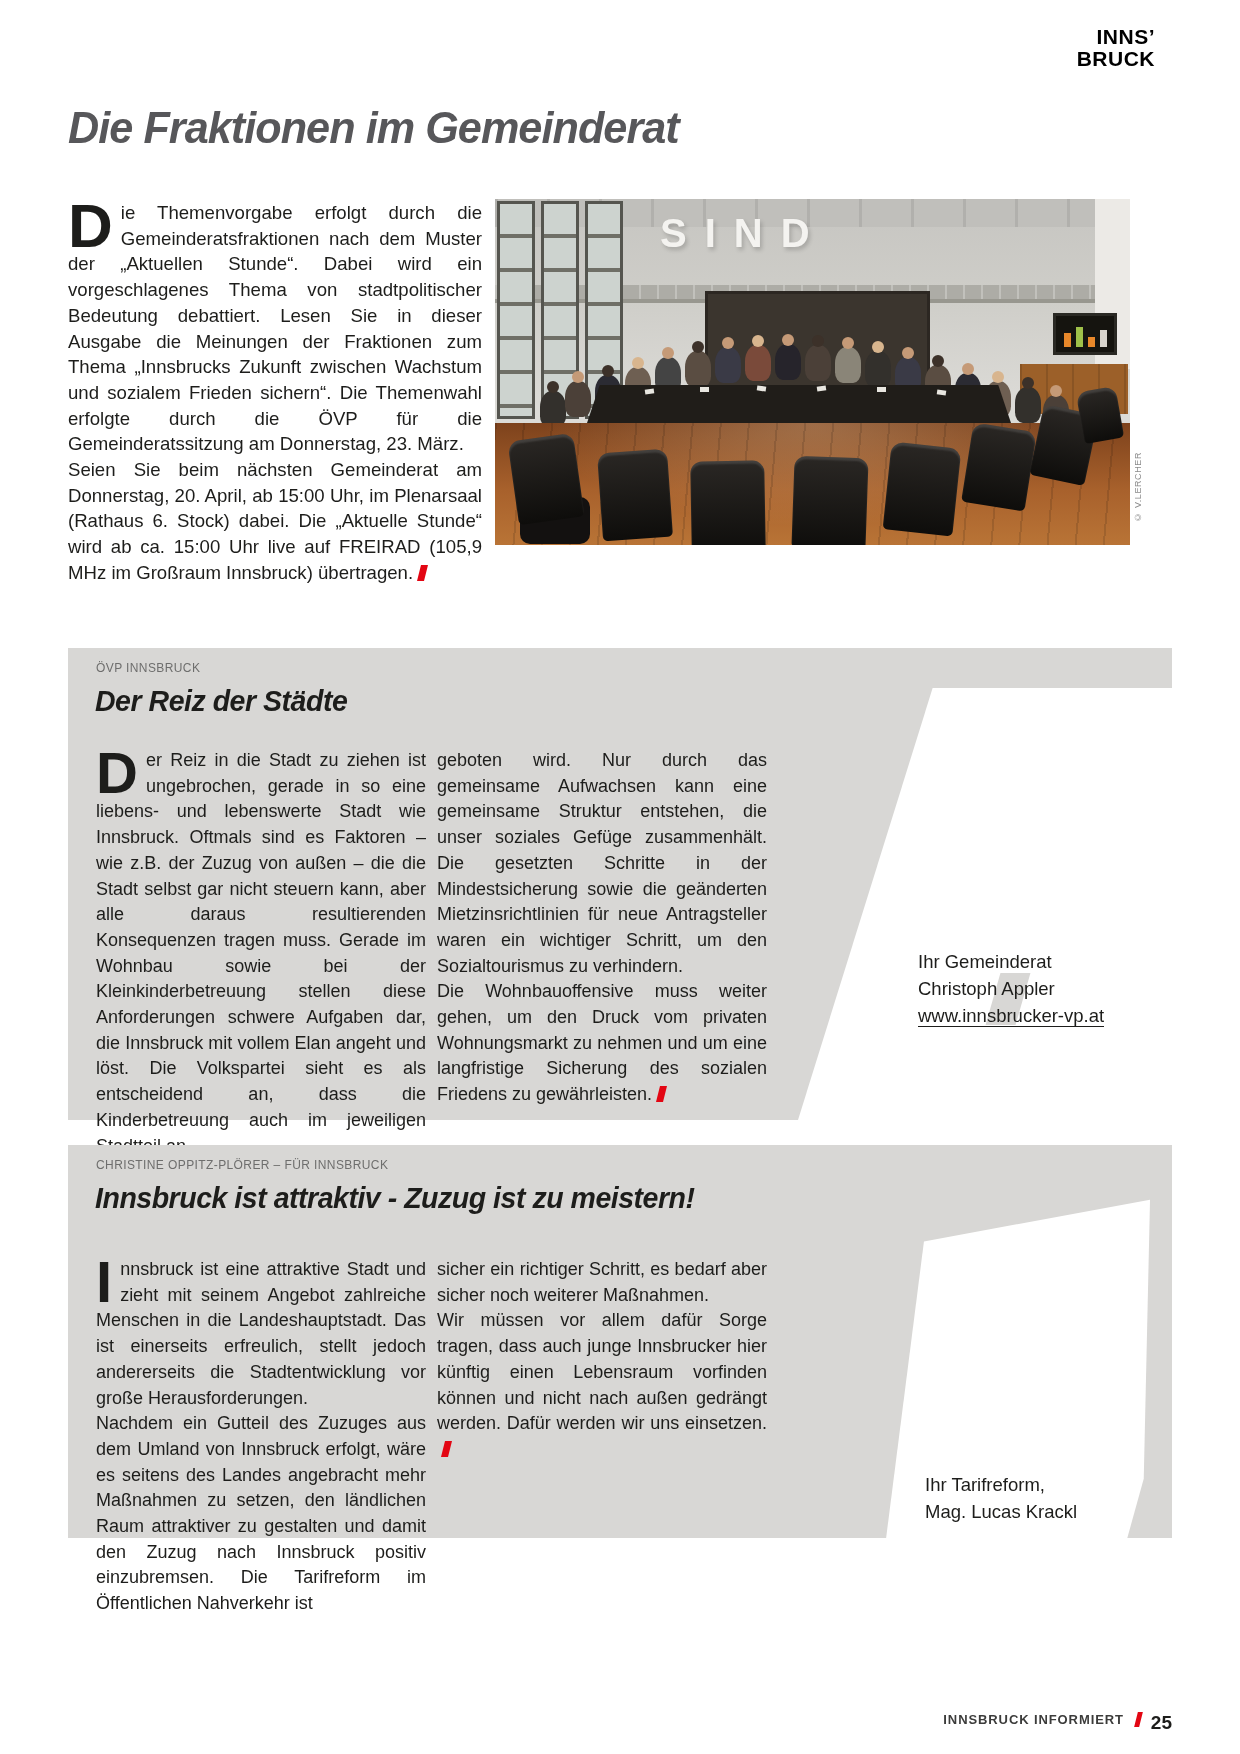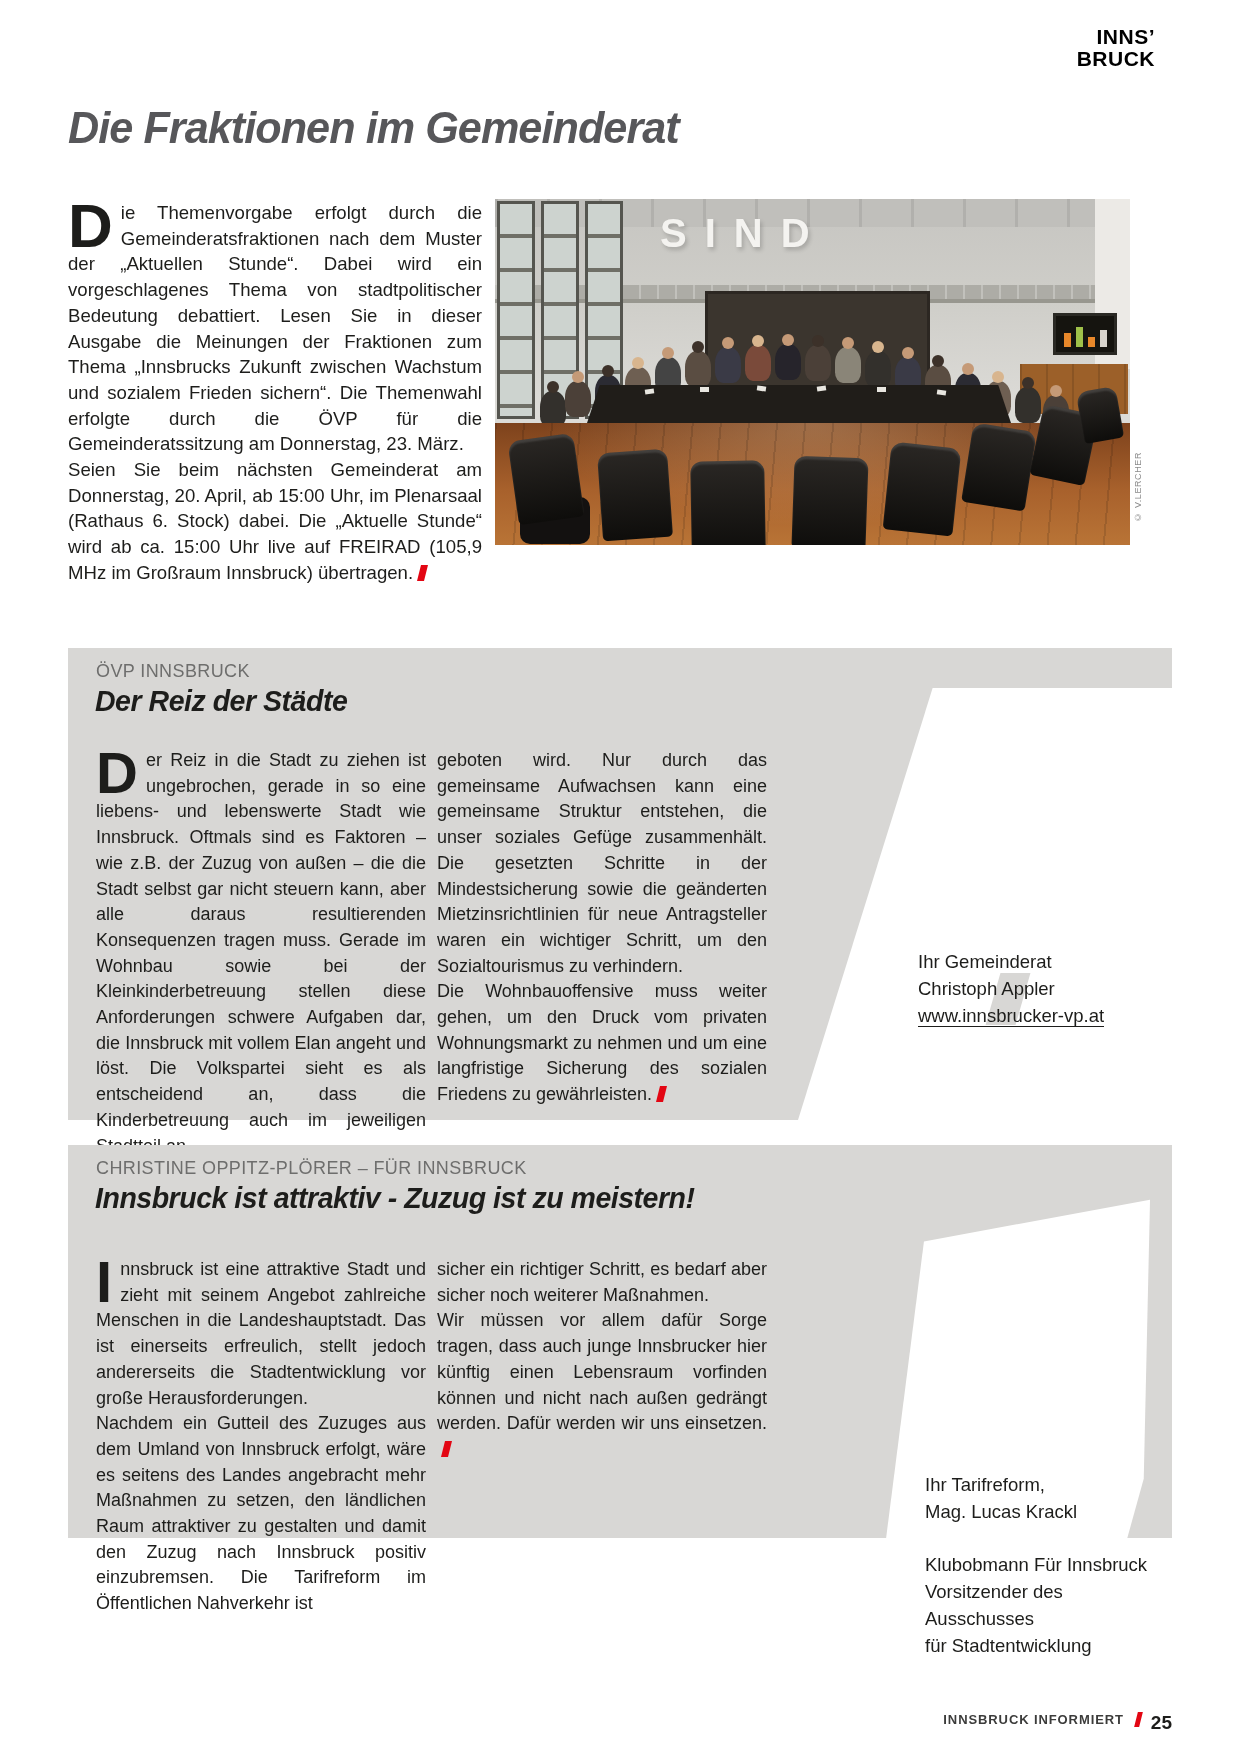--- a/index.html
+++ b/index.html
@@ -64,21 +64,21 @@
   .chair{position:absolute;background:linear-gradient(180deg,#2a2724,#0e0d0b);
          border-radius:12px 12px 5px 5px;box-shadow:inset 0 3px 2px rgba(255,255,255,.12)}
   .bag{position:absolute;left:25px;top:298px;width:70px;height:47px;background:#131110;border-radius:10px}
   .credit{position:absolute;left:1133px;top:452px;writing-mode:vertical-rl;transform:rotate(180deg);
           font-size:9px;color:#8b8b8b;letter-spacing:.6px}
 
   
   .panel{position:absolute;left:68px;width:1104px;background:var(--panel-gray)}
   .panel1{top:648px;height:472px}
   .panel2{top:1145px;height:393px}
-  .kicker{position:absolute;left:28px;top:13px;font-size:18px;color:var(--kicker-gray);letter-spacing:.4px}
+  .kicker{position:absolute;left:28px;top:13px;font-size:12px;color:var(--kicker-gray);letter-spacing:.4px}
   .panel h2{position:absolute;left:27px;top:36px;font-size:30px;font-style:italic;font-weight:700;
             color:var(--body-ink);letter-spacing:-.5px;transform:scaleX(.95);transform-origin:left top;white-space:nowrap}
   .pcol{position:absolute;width:330px;font-size:18px;line-height:25.7px;text-align:justify;color:var(--body-ink)}
   .pcol p{margin:0}
   .panel1 .ca{left:28px;top:100px}.panel1 .cb{left:369px;top:100px}
   .panel2 .ca{left:28px;top:112px}.panel2 .cb{left:369px;top:112px}
   .cutout{position:absolute;background:#fff}
   .cutout1{left:730px;top:40px;width:374px;height:432px;clip-path:polygon(36% 0,100% 0,100% 100%,0 100%)}
   .cutout2{left:790px;top:50px;width:314px;height:465px;clip-path:polygon(21% 10%,93% 1%,91% 61%,75% 100%,4% 100%)}
   .gwedge{position:absolute;left:925px;top:325px;width:30px;height:52px;background:var(--panel-gray);transform:skewX(-16deg)}
@@ -259,25 +259,20 @@
       <p>Nachdem ein Gutteil des Zuzuges aus dem Umland von Innsbruck erfolgt, wäre es seitens des Landes angebracht mehr Maßnahmen zu setzen, den ländlichen Raum attraktiver zu gestalten und damit den Zuzug nach Innsbruck positiv einzubremsen. Die Tarifreform im Öffentlichen Nahverkehr ist</p>
     </div>
     <div class="pcol cb">
       <p>sicher ein richtiger Schritt, es bedarf aber sicher noch weiterer Maßnahmen.</p>
       <p><span>Wir müssen vor allem dafür Sorge tragen, dass auch junge Innsbrucker hier künftig einen Lebensraum vorfinden können und nicht nach außen gedrängt werden. Dafür werden wir uns einsetzen.</span><span class="endmark"></span></p>
     </div>
     <div class="contact c-fi1">
       <div>Ihr Tarifreform,</div>
       <div>Mag. Lucas Krackl</div>
     </div>
-    <div class="contact c-fi2">
-      <div>Klubobmann Für Innsbruck</div>
-      <div>Vorsitzender des Ausschusses</div>
-      <div>für Stadtentwicklung</div>
-    </div>
   </section>
 
   <div class="footer">
     <span class="mag">INNSBRUCK INFORMIERT</span>
     <span class="fmark"></span>
     <span class="pageno">25</span>
   </div>
 
 </div>
 

